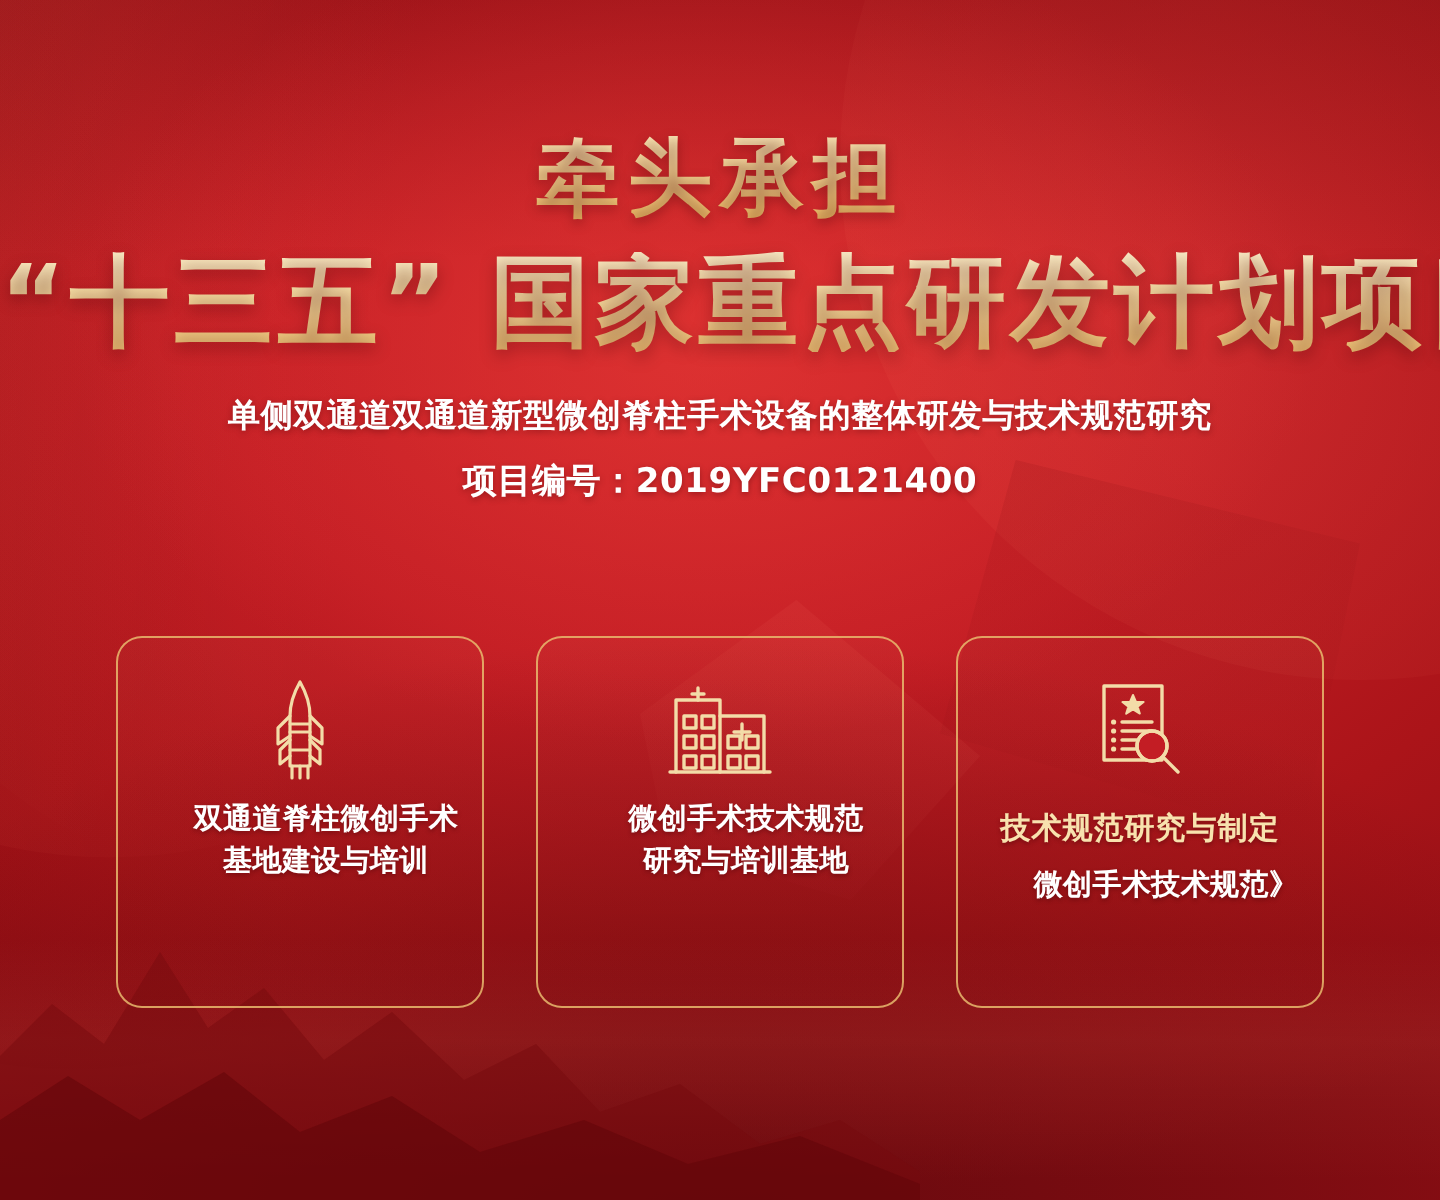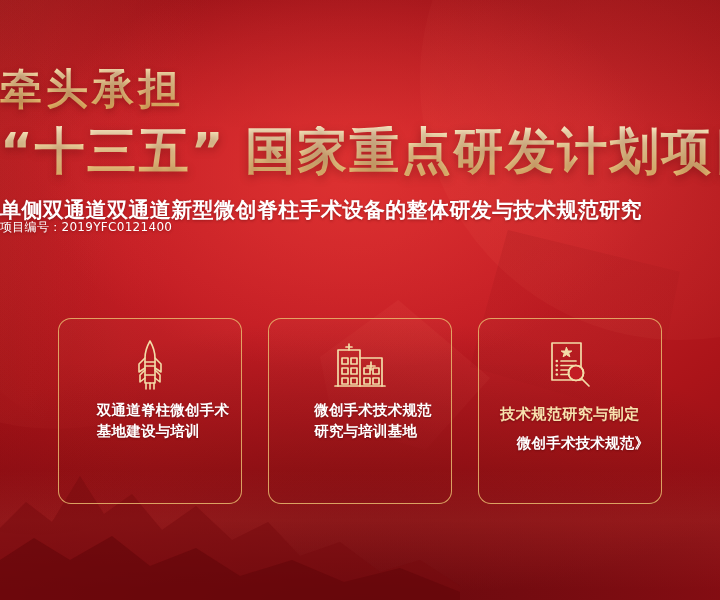--- a/index.html
+++ b/index.html
@@ -54,45 +54,46 @@
     background:linear-gradient(160deg, rgba(120,8,12,.45), rgba(120,8,12,0));
     clip-path:polygon(18% 0,100% 22%,86% 100%,0 72%);}
   .glow-band{
     position:absolute;left:0;right:0;top:470px;height:120px;
     background:linear-gradient(180deg, rgba(255,120,95,0) 0%, rgba(255,120,95,.10) 42%, rgba(255,120,95,0) 100%);
     pointer-events:none;
   }
   .mountains{position:absolute;left:0;bottom:0;width:460px;height:190px;pointer-events:none;}
 
   
-  .heads{position:absolute;left:0;right:0;top:68px;}
+  .heads{position:absolute;left:0;right:0;top:68px;text-align:center;}
   .lead{
     font-size:42px;line-height:1;font-weight:700;letter-spacing:4px;
     color:#f2ce86;
     background:linear-gradient(180deg,#fbe6b4 0%,#f4d391 45%,#eab963 100%);
     -webkit-background-clip:text;background-clip:text;-webkit-text-fill-color:transparent;
     text-shadow:0 2px 6px rgba(70,5,8,.35);
   }
   .title{
     margin-top:16px;
     font-size:50px;line-height:1;font-weight:700;letter-spacing:2px;
     color:#f7dfa8;
     background:linear-gradient(180deg,#fdeec8 0%,#f6dca1 42%,#edc173 100%);
     -webkit-background-clip:text;background-clip:text;-webkit-text-fill-color:transparent;
     text-shadow:0 3px 8px rgba(70,5,8,.35);
     white-space:nowrap;
   }
   .subtitle{
     margin-top:24px;
-    font-size:21px;line-height:1;font-weight:700;letter-spacing:.4px;color:#ffffff;
+    font-size:16px;line-height:1;font-weight:700;letter-spacing:.4px;color:#ffffff;
     text-shadow:0 1px 3px rgba(70,5,8,.40);
     white-space:nowrap;
   }
   .projno{
-    font-size:12px;line-height:1;font-weight:400;letter-spacing:.3px;color:#ffffff;
+    margin-top:17px;
+    font-size:17px;line-height:1;font-weight:700;letter-spacing:.3px;color:#ffffff;
     text-shadow:0 1px 3px rgba(70,5,8,.40);
   }
 
   
   .cards{
     position:absolute;left:58px;top:318px;width:604px;
     display:flex;justify-content:space-between;
   }
   .card{
     width:184px;height:186px;
@@ -106,21 +107,21 @@
   .card-title{
     margin-top:14px;
     font-size:15px;font-weight:700;letter-spacing:.5px;
     color:#f8e2ae;
     text-shadow:0 1px 2px rgba(70,5,8,.45);
     white-space:nowrap;
   }
   .card-body{
     margin-top:9px;
     font-size:14.5px;font-weight:700;line-height:1.42;
-    color:#ffffff;text-align:left;letter-spacing:.2px;
+    color:#ffffff;text-align:center;letter-spacing:.2px;
     text-shadow:0 1px 2px rgba(70,5,8,.45);
     margin-left:26px;
   }
 </style>
 </head>
 <body>
 
 <div class="stage">
 
   <div class="bg-vignette"></div>

